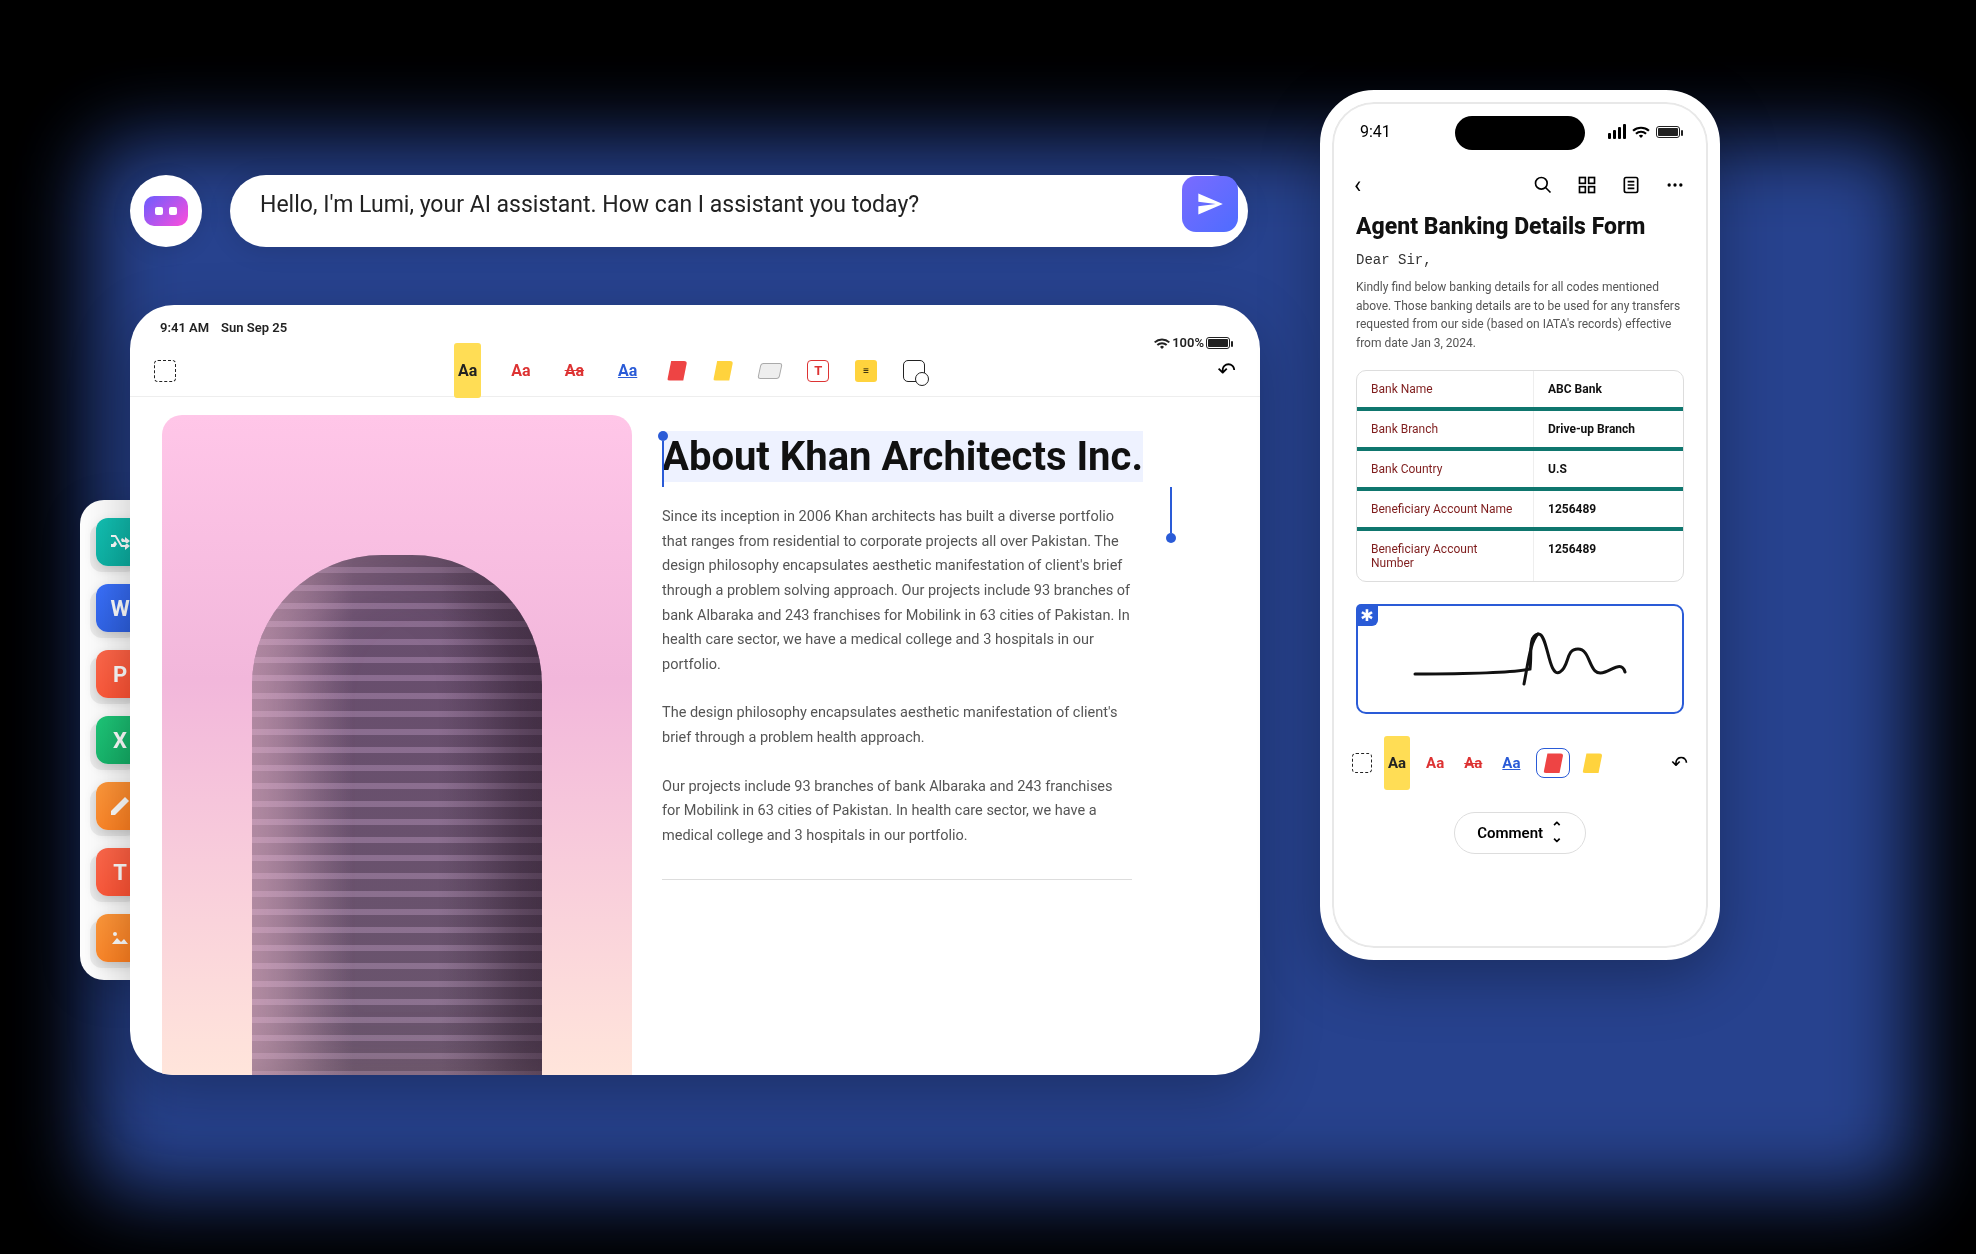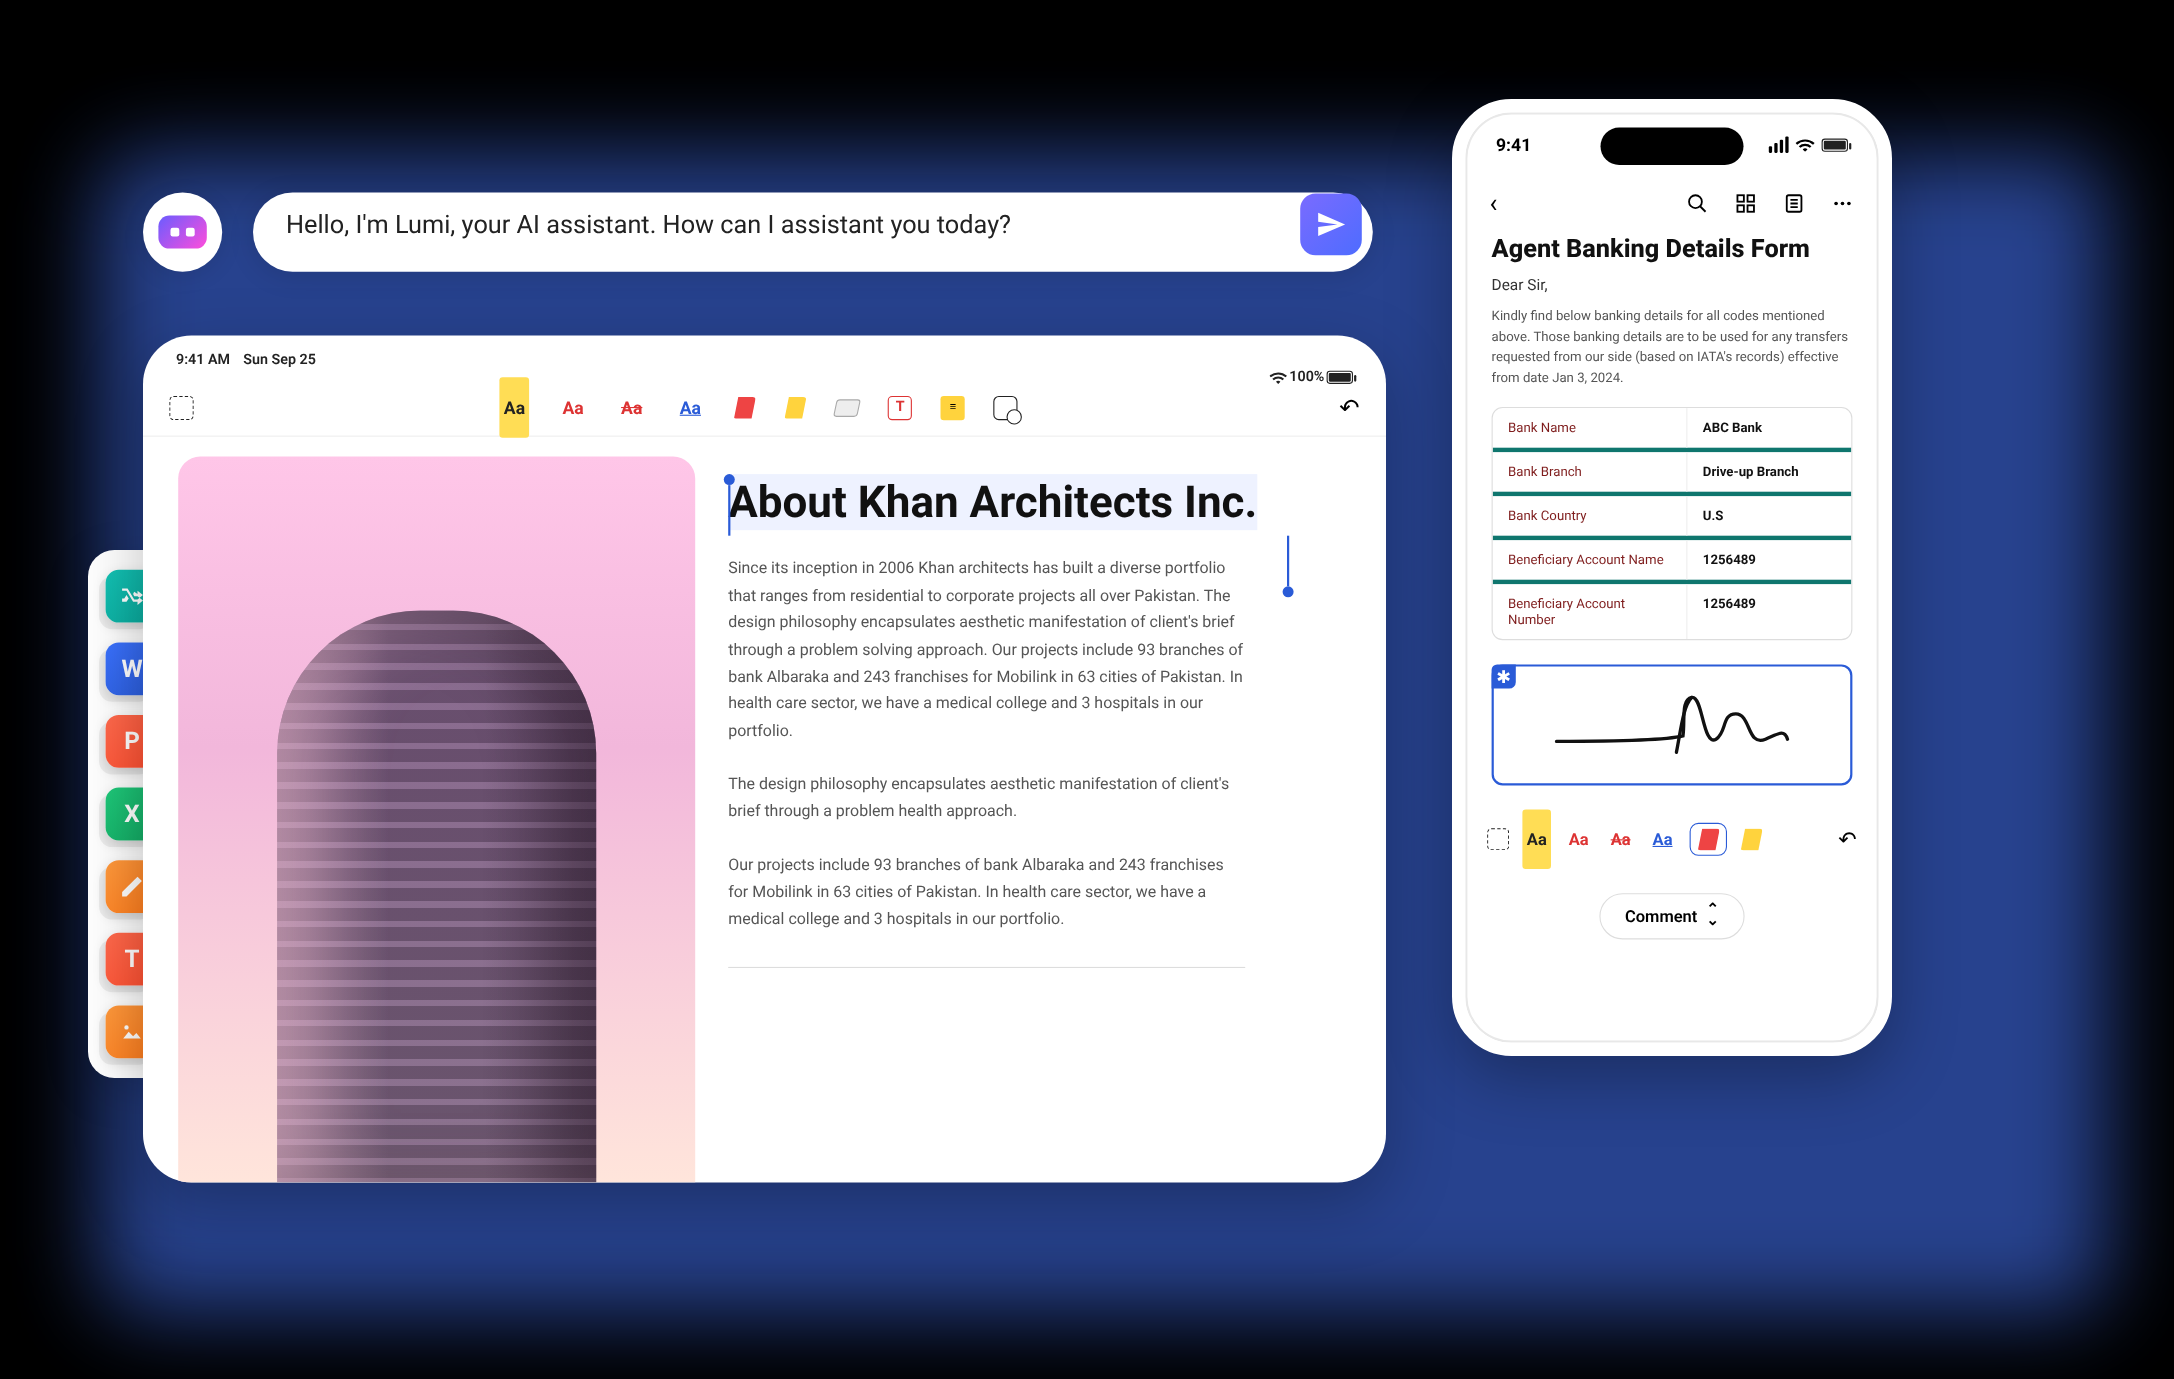--- a/index.html
+++ b/index.html
@@ -210,36 +210,36 @@
     box-shadow: 0 20px 60px rgba(0,0,0,0.3), 0 0 0 2px #e8e8e8 inset;
     overflow: hidden;
   }
   .phone-notch {
     position: absolute; left: 50%; top: 14px; transform: translateX(-50%);
     width: 130px; height: 34px; background: #000; border-radius: 20px;
   }
   .phone-status {
     display:flex; justify-content:space-between; align-items:center;
     padding: 20px 28px 0 28px;
-    font-size: 16px; font-weight: 700;
+    font-size: 16px; font-weight: 400;
   }
   .phone-status .right { display:flex; align-items:center; gap:6px; }
   .signal { display:flex; gap:2px; align-items:flex-end; }
   .signal i { width:3px; background:#000; border-radius:1px; }
   .signal i:nth-child(1){height:6px} .signal i:nth-child(2){height:9px}
   .signal i:nth-child(3){height:12px} .signal i:nth-child(4){height:15px}
   .phone-topbar {
     display:flex; align-items:center; padding: 30px 22px 14px 22px;
   }
   .phone-topbar .back { font-size: 24px; }
   .phone-topbar .flex { flex:1; }
   .phone-topbar .icon { width:22px;height:22px; margin-left:22px; display:flex;align-items:center;justify-content:center; }
   .phone-content { padding: 0 24px; }
   .phone-content h2 { font-size: 23px; font-weight: 800; color:#111; }
-  .phone-content .salutation { font-size: 14px; color:#333; margin-top:12px; }
+  .phone-content .salutation { font-size: 14px; color:#333; margin-top:12px;font-family:Liberation Mono, monospace; }
   .phone-content .body-text { font-size: 12px; color:#555; line-height:1.55; margin-top:10px; }
   .form-table {
     margin-top: 18px; width:100%;
     border: 1px solid #ddd; border-radius: 10px; overflow: hidden;
     font-size: 12px;
   }
   .form-row { display:flex; border-top:4px solid #0f766e; }
   .form-row:first-child { border-top:none; }
   .form-row .k { width:54%; padding:11px 14px; color:#7f1d1d; }
   .form-row .v { flex:1; padding:11px 14px; font-weight:700; color:#111; border-left:1px solid #eee; }

